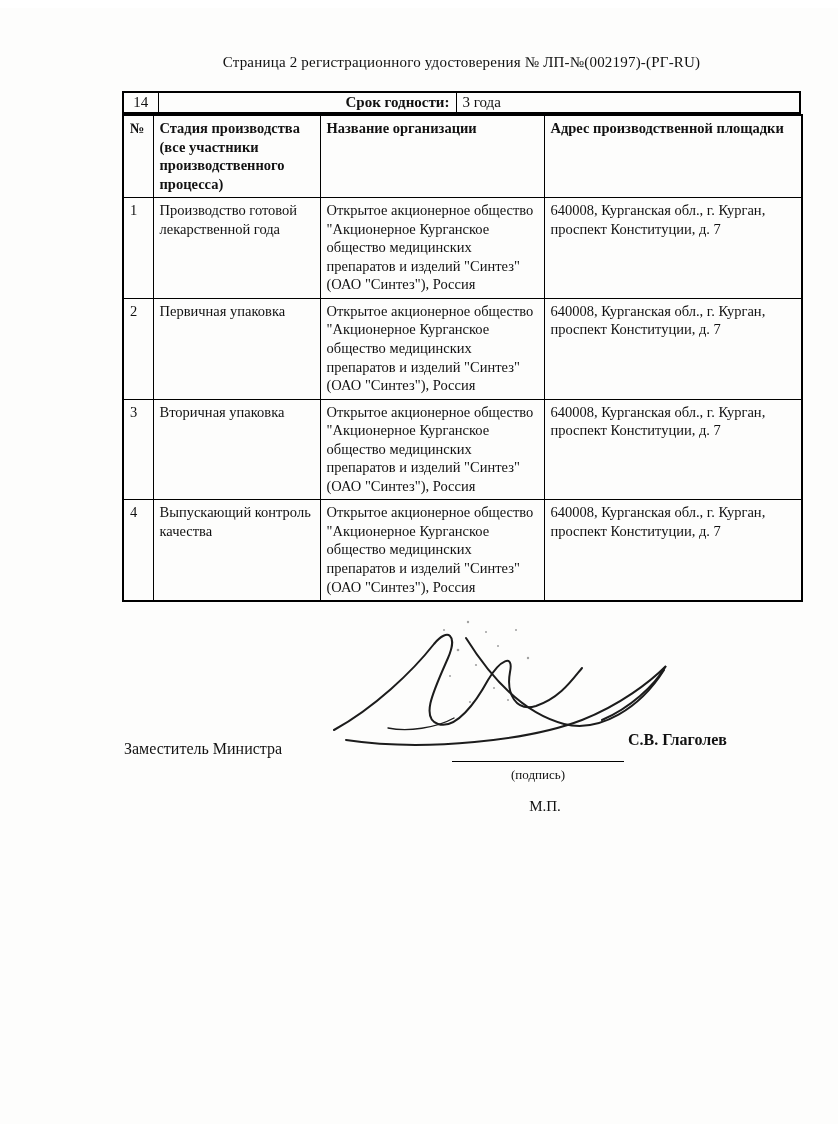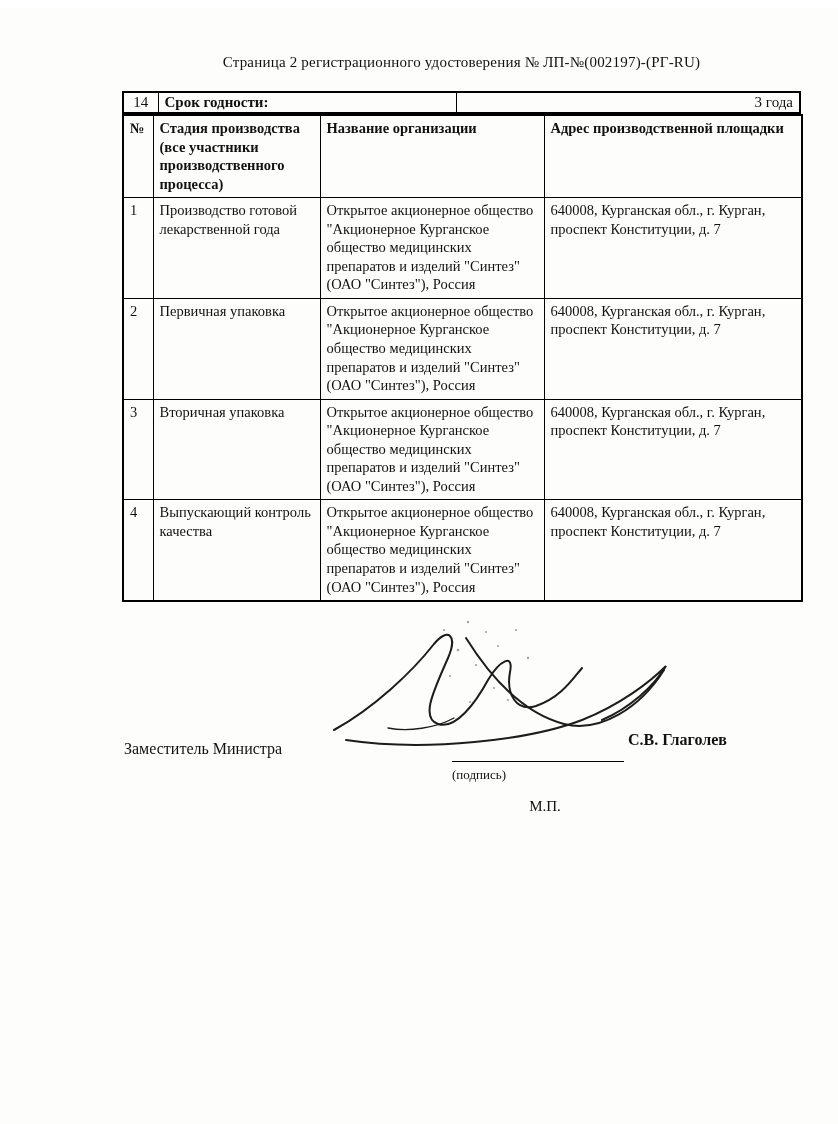--- a/index.html
+++ b/index.html
@@ -27,24 +27,25 @@
     margin-bottom: 20px;
   }
   table { border-collapse: collapse; width: 100%; table-layout: fixed; }
 
   .shelf-table { border: 2px solid #000; }
   .shelf-table td {
     border: 1px solid #000;
     font-size: 15px;
     padding: 1px 6px;
     vertical-align: middle;
+    text-align: right;
   }
   .shelf-table .num-cell { width: 35px; text-align: center; font-weight: normal; }
   .shelf-table .label-cell { width: 298px; font-weight: bold; }
-  .shelf-table .value-cell { text-align: right; }
+  .shelf-table .value-cell { text-align: left; }
 
   .caption {
     text-align: center;
     font-size: 14.5px;
     line-height: 1.22;
     margin: 11px 0 8px 0;
   }
 
   .main-table { border: 2px solid #000; }
   .main-table th, .main-table td {
@@ -94,21 +95,21 @@
     left: 506px;
     top: 123px;
     font-weight: bold;
     font-size: 16px;
   }
   .sig-caption {
     position: absolute;
     left: 330px;
     top: 159px;
     width: 172px;
-    text-align: left;
+    text-align: center;
     font-size: 13px;
   }
   .seal-label {
     position: absolute;
     left: 348px;
     top: 190px;
     width: 150px;
     text-align: center;
     font-size: 15px;
   }

